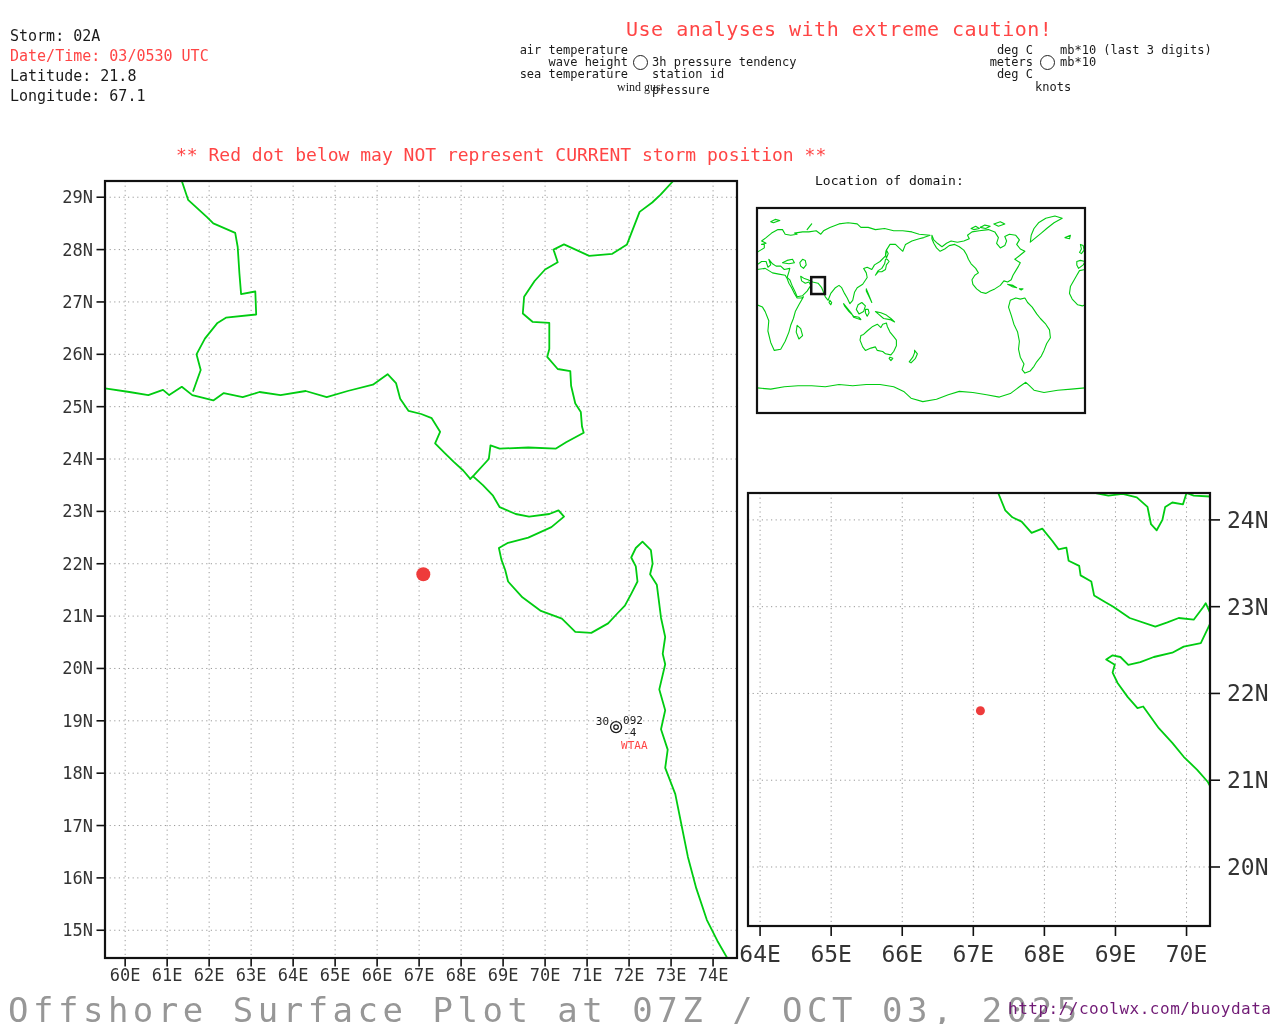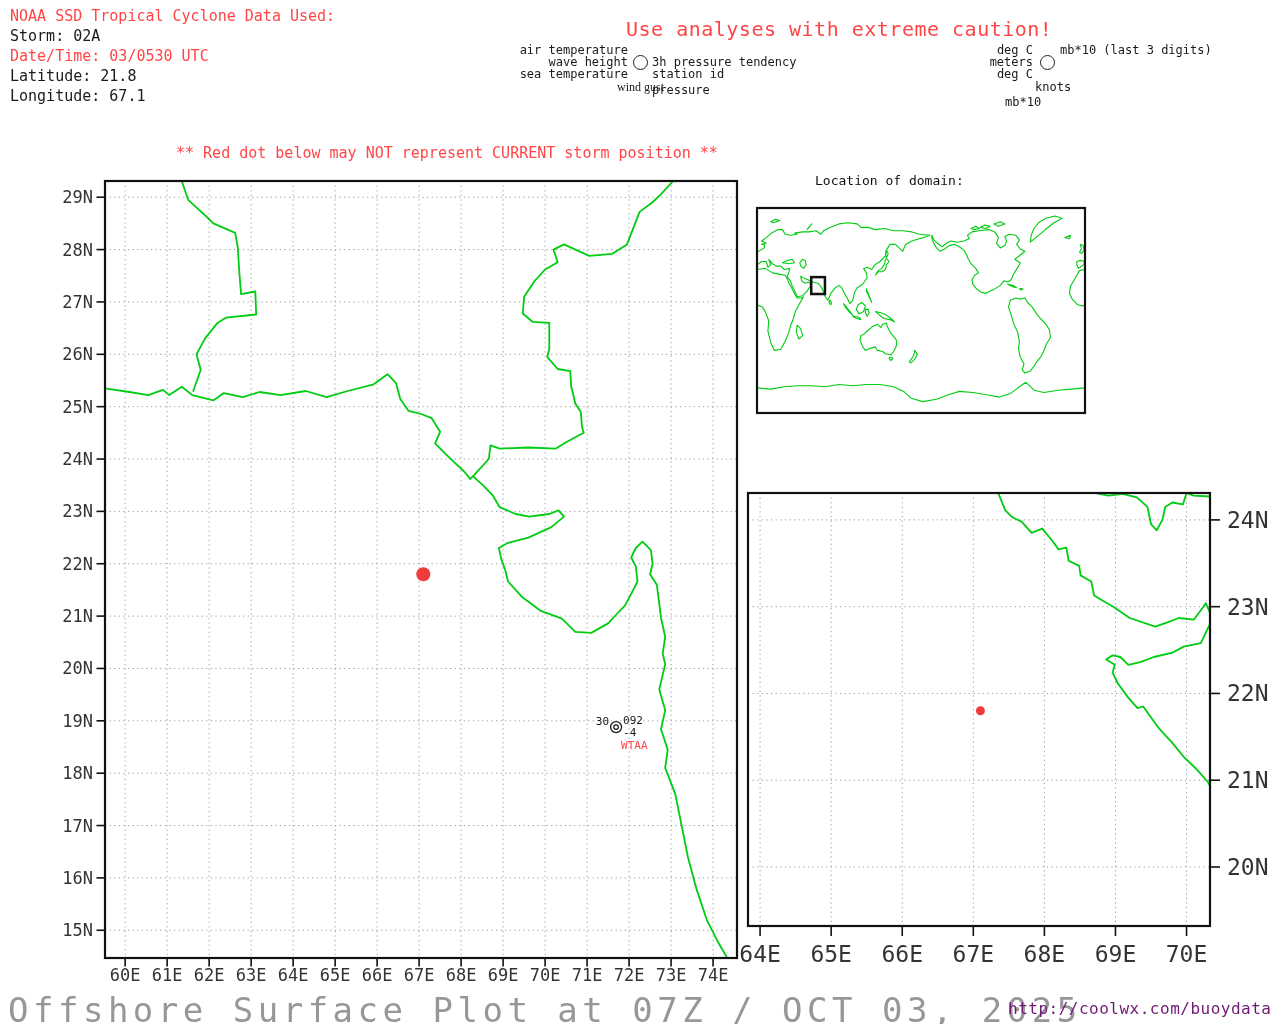--- a/index.html
+++ b/index.html
@@ -12,21 +12,21 @@
   .red{color:#ff4545;}
   .bold{font-weight:normal;}
   
   .caution{left:626px;top:17px;font-size:20px;letter-spacing:0.5px;color:#ff4545;}
   
   .lg{font-size:12px;line-height:12px;color:#1a1a1a;}
   .lg-r{text-align:right;}
   .lg-circle{position:absolute;width:13px;height:13px;border:1.5px solid #222;border-radius:50%;
              background:#fff;z-index:2;}
   
-  .warning{left:176px;top:144px;font-size:15px;color:#ff4545;}
+  .warning{left:176px;top:144px;font-size:18px;color:#ff4545;}
   
   .world-title{left:815px;top:173px;font-size:13px;color:#111;}
   
   .footer-title{left:8px;top:990px;font-size:34px;letter-spacing:4.5px;color:#979797;}
   .footer-url{left:1008px;top:999px;font-size:16px;letter-spacing:0.5px;color:#701a75;cursor:pointer;}
 </style>
 </head>
 <body>
 
 <div class="canvas">
@@ -226,21 +226,20 @@
       <text x="1227" y="788.2204408817636" text-anchor="start" font-size="23" font-family="&quot;DejaVu Sans Mono&quot;, monospace" fill="#333333">21N</text>
       <line x1="1210" y1="693.4468937875752" x2="1220" y2="693.4468937875752" stroke="#111111" stroke-width="1.6"></line>
       <text x="1227" y="701.4468937875752" text-anchor="start" font-size="23" font-family="&quot;DejaVu Sans Mono&quot;, monospace" fill="#333333">22N</text>
       <line x1="1210" y1="606.6733466933867" x2="1220" y2="606.6733466933867" stroke="#111111" stroke-width="1.6"></line>
       <text x="1227" y="614.6733466933867" text-anchor="start" font-size="23" font-family="&quot;DejaVu Sans Mono&quot;, monospace" fill="#333333">23N</text>
       <line x1="1210" y1="519.8997995991983" x2="1220" y2="519.8997995991983" stroke="#111111" stroke-width="1.6"></line>
       <text x="1227" y="527.8997995991983" text-anchor="start" font-size="23" font-family="&quot;DejaVu Sans Mono&quot;, monospace" fill="#333333">24N</text>
       <circle cx="980.4215384615381" cy="710.8016032064127" r="4.5" fill="#ee3b3b"></circle>
     </svg>
 
-  <div class="txt info-line red" style="left:10px;top:6px;">NOAA SSD Tropical Cyclone Data Used:</div>
   <div class="txt info-line" style="left:10px;top:26px;">Storm: 02A</div>
   <div class="txt info-line red bold" style="left:10px;top:46px;">Date/Time: 03/0530 UTC</div>
   <div class="txt info-line" style="left:10px;top:66px;">Latitude: 21.8</div>
   <div class="txt info-line" style="left:10px;top:86px;">Longitude: 67.1</div>
 
   <div class="txt caution">Use analyses with extreme caution!</div>
 
   <div class="txt lg lg-r" style="left:428px;top:44px;width:200px;">air temperature</div>
   <div class="txt lg lg-r" style="left:428px;top:56px;width:200px;">wave height</div>
   <div class="txt lg lg-r" style="left:428px;top:68px;width:200px;">sea temperature</div>
@@ -248,21 +247,21 @@
   <div class="txt lg" style="left:652px;top:44px;margin-top:40px;">pressure</div>
   <div class="txt lg" style="left:652px;top:56px;">3h pressure tendency</div>
   <div class="txt lg" style="left:652px;top:68px;">station id</div>
   <div class="txt lg" style="left:617px;top:81px;font-family:Liberation Serif, serif;">wind gust</div>
 
   <div class="txt lg lg-r" style="left:933px;top:44px;width:100px;">deg C</div>
   <div class="txt lg lg-r" style="left:933px;top:56px;width:100px;">meters</div>
   <div class="txt lg lg-r" style="left:933px;top:68px;width:100px;">deg C</div>
   <div class="lg-circle" style="left:1040px;top:55px;"></div>
   <div class="txt lg" style="left:1060px;top:44px;">mb*10 (last 3 digits)</div>
-  <div class="txt lg" style="left:1005px;top:56px;margin-top:40px;">mb*10</div>
+  <div class="txt lg" style="left:1060px;top:56px;">mb*10</div>
   <div class="txt lg" style="left:1035px;top:81px;">knots</div>
 
   <div class="txt warning">** Red dot below may NOT represent CURRENT storm position **</div>
 
   <div class="txt world-title">Location of domain:</div>
 
   <div class="txt footer-title">Offshore Surface Plot at 07Z / OCT 03, 2025</div>
   <div class="txt footer-url">http://coolwx.com/buoydata</div>
 
 </div>

